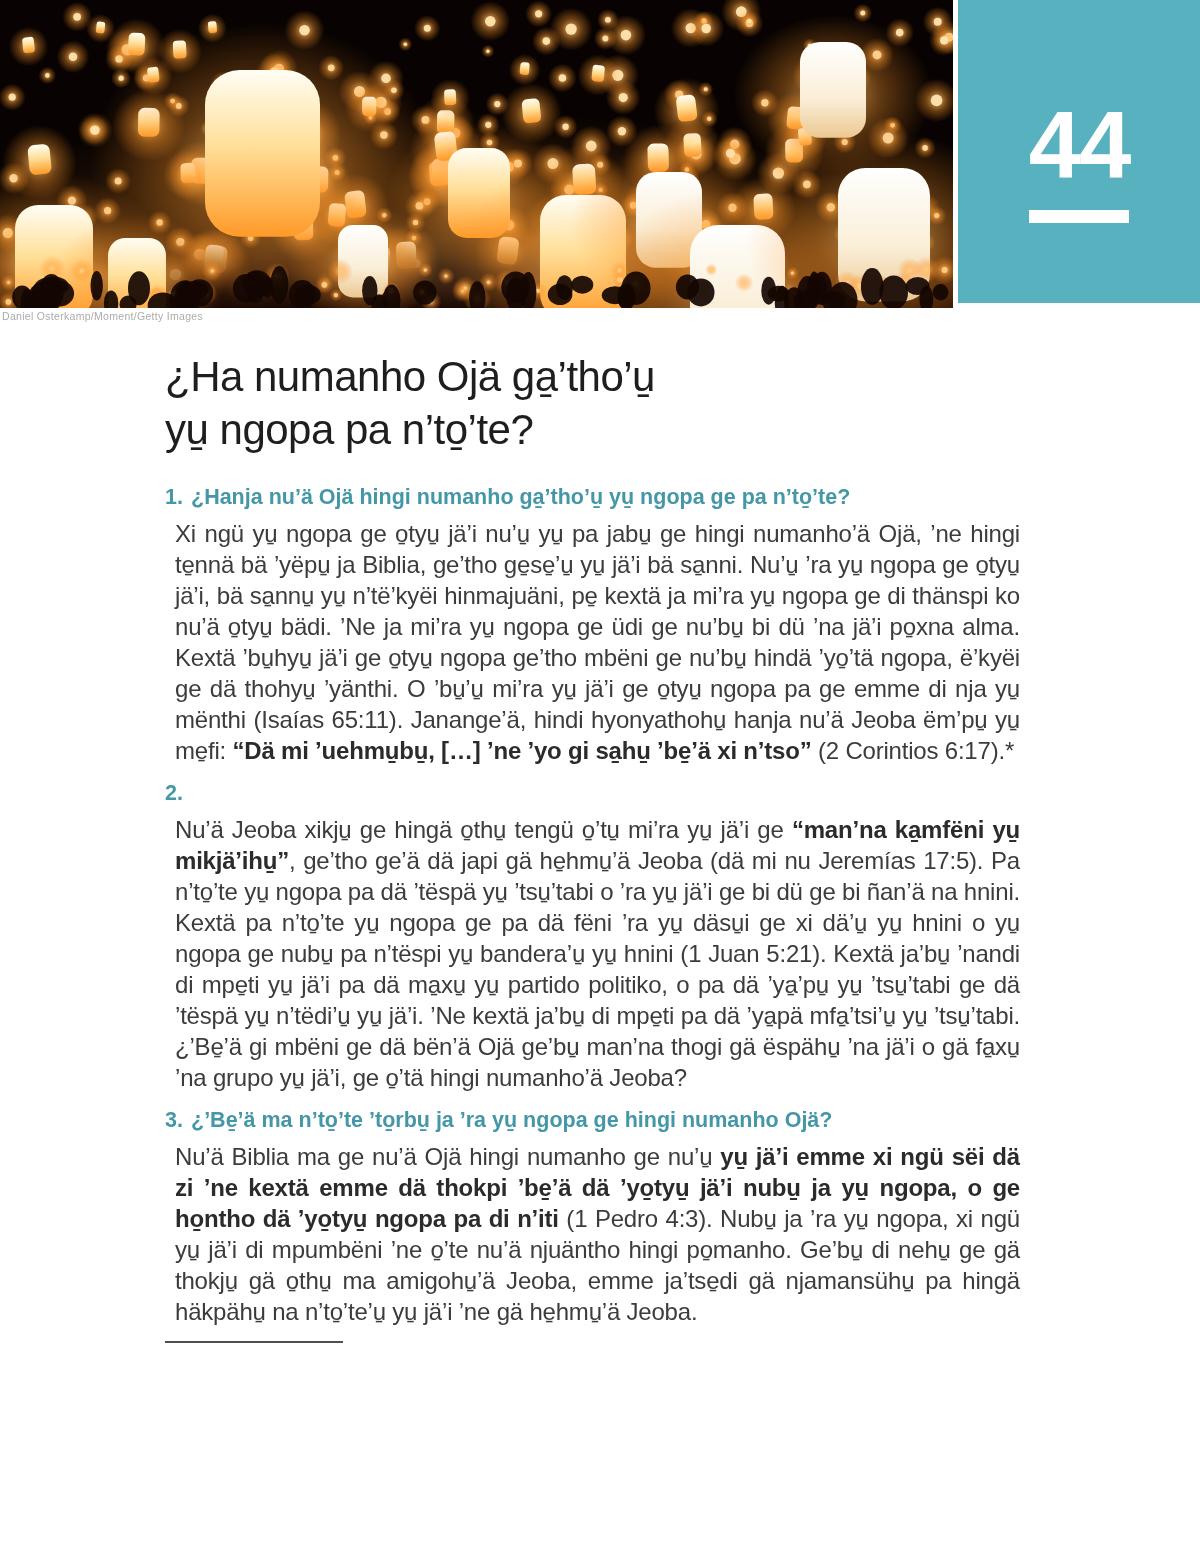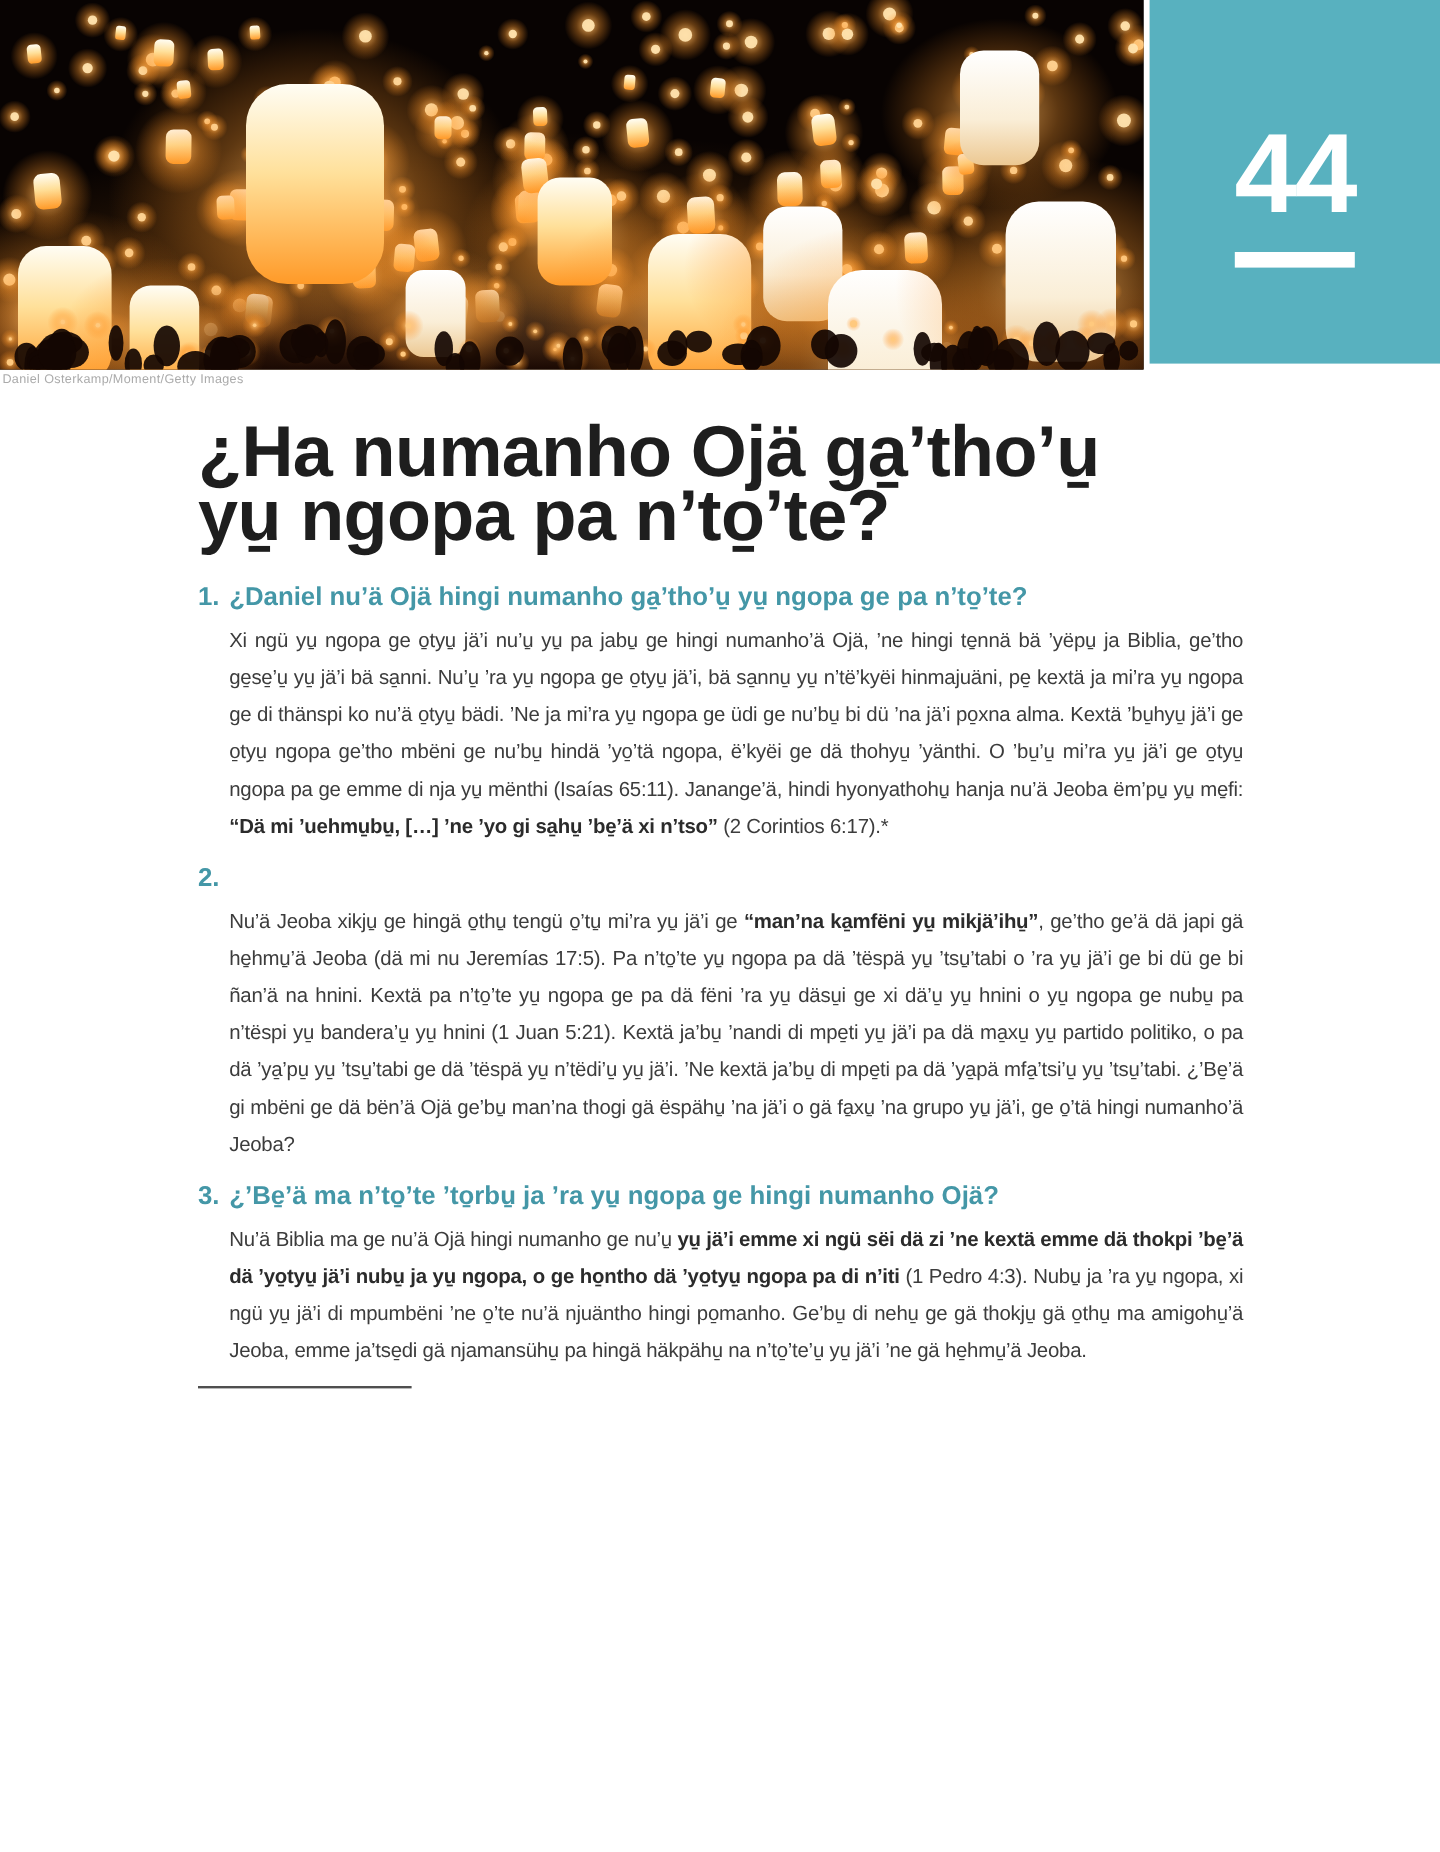--- a/index.html
+++ b/index.html
@@ -24,37 +24,37 @@
     letter-spacing:-2px; margin-top:18px;
   }
   .lesson-underline { width:100px; height:13px; background:#fff; margin-top:18px; }
   .credit {
     position:absolute; left:2px; top:310px; font-size:10.5px;
     color:var(--credit,#ababab); letter-spacing:0.3px;
   }
   
   .content { position:absolute; left:165px; top:350px; width:870px; }
   .page-title {
-    font-weight:bold; color:#1e1e1e; font-size:60px; line-height:53px;
+    font-weight:normal; color:#1e1e1e; font-size:42px; line-height:53px;
     letter-spacing:-0.5px; white-space:pre-line; margin-bottom:26px;
   }
   .intro {
     margin-left:8px; width:848px; font-size:20.5px; line-height:31px;
     letter-spacing:-0.2px; text-align:justify; text-indent:13px;
   }
   .section { margin-top:12px; }
   .q-heading {
     display:flex; color:var(--teal-heading,#4497a7); font-weight:bold;
     font-size:21.5px; line-height:30px;
   }
   .q-num { flex:none; width:26px; }
   .q-text { max-width:800px; white-space:pre-line; }
   .q-para {
-    margin-left:26px; width:845px; margin-top:6px;
-    font-size:17px; line-height:31px; letter-spacing:-0.2px; text-align:justify;
+    margin-left:10px; width:845px; margin-top:6px;
+    font-size:24px; line-height:31px; letter-spacing:-0.2px; text-align:justify;
   }
   .q-para b { color:#2b2b2b; }
   
   .footnote-area { margin-top:14px; }
   .footnote-rule { width:178px; border-top:2px solid #4f4f4f; }
   .footnote { margin-top:11px; font-size:19px; line-height:25px; color:#3c3c3c; }
 </style>
 </head>
 <body>
 
@@ -639,21 +639,21 @@
 <div class="credit">Daniel Osterkamp/Moment/Getty Images</div>
 
 <div class="content">
   <h1 class="page-title">¿Ha numanho Ojä ga̱’tho’u̱
 yu̱ ngopa pa n’to̱’te?</h1>
 
 
   <div class="section">
     <div class="q-heading">
       <span class="q-num">1.</span>
-      <span class="q-text">¿Daniel nu’ä Ojä hingi numanho ga̱’tho’u̱ yu̱ ngopa ge pa n’to̱’te?</span>
+      <span class="q-text">¿Hanja nu’ä Ojä hingi numanho ga̱’tho’u̱ yu̱ ngopa ge pa n’to̱’te?</span>
     </div>
     <p class="q-para"><span>Xi ngü yu̱ ngopa ge o̱tyu̱ jä’i nu’u̱ yu̱ pa jabu̱ ge hingi numanho’ä Ojä, ’ne hingi te̱nnä bä ’yëpu̱ ja Biblia, ge’tho ge̱se̱’u̱ yu̱ jä’i bä sa̱nni. Nu’u̱ ’ra yu̱ ngopa ge o̱tyu̱ jä’i, bä sa̱nnu̱ yu̱ n’të’kyëi hinmajuäni, pe̱ kextä ja mi’ra yu̱ ngopa ge di thänspi ko nu’ä o̱tyu̱ bädi. ’Ne ja mi’ra yu̱ ngopa ge üdi ge nu’bu̱ bi dü ’na jä’i po̱xna alma. Kextä ’bu̱hyu̱ jä’i ge o̱tyu̱ ngopa ge’tho mbëni ge nu’bu̱ hindä ’yo̱’tä ngopa, ë’kyëi ge dä thohyu̱ ’yänthi. O ’bu̱’u̱ mi’ra yu̱ jä’i ge o̱tyu̱ ngopa pa ge emme di nja yu̱ mënthi (Isaías 65:11). Janange’ä, hindi hyonyathohu̱ hanja nu’ä Jeoba ëm’pu̱ yu̱ me̱fi: </span><b>“Dä mi ’uehmu̱bu̱, […] ’ne ’yo gi sa̱hu̱ ’be̱’ä xi n’tso”</b><span> (2 Corintios 6:17).*</span></p>
   </div>
 
   <div class="section">
     <div class="q-heading">
       <span class="q-num">2.</span>
     </div>
     <p class="q-para"><span>Nu’ä Jeoba xikju̱ ge hingä o̱thu̱ tengü o̱’tu̱ mi’ra yu̱ jä’i ge </span><b>“man’na ka̱mfëni yu̱ mikjä’ihu̱”</b><span>, ge’tho ge’ä dä japi gä he̱hmu̱’ä Jeoba (dä mi nu Jeremías 17:5). Pa n’to̱’te yu̱ ngopa pa dä ’tëspä yu̱ ’tsu̱’tabi o ’ra yu̱ jä’i ge bi dü ge bi ñan’ä na hnini. Kextä pa n’to̱’te yu̱ ngopa ge pa dä fëni ’ra yu̱ däsu̱i ge xi dä’u̱ yu̱ hnini o yu̱ ngopa ge nubu̱ pa n’tëspi yu̱ bandera’u̱ yu̱ hnini (1 Juan 5:21). Kextä ja’bu̱ ’nandi di mpe̱ti yu̱ jä’i pa dä ma̱xu̱ yu̱ partido politiko, o pa dä ’ya̱’pu̱ yu̱ ’tsu̱’tabi ge dä ’tëspä yu̱ n’tëdi’u̱ yu̱ jä’i. ’Ne kextä ja’bu̱ di mpe̱ti pa dä ’ya̱pä mfa̱’tsi’u̱ yu̱ ’tsu̱’tabi. ¿’Be̱’ä gi mbëni ge dä bën’ä Ojä ge’bu̱ man’na thogi gä ëspähu̱ ’na jä’i o gä fa̱xu̱ ’na grupo yu̱ jä’i, ge o̱’tä hingi numanho’ä Jeoba?</span></p>
   </div>

